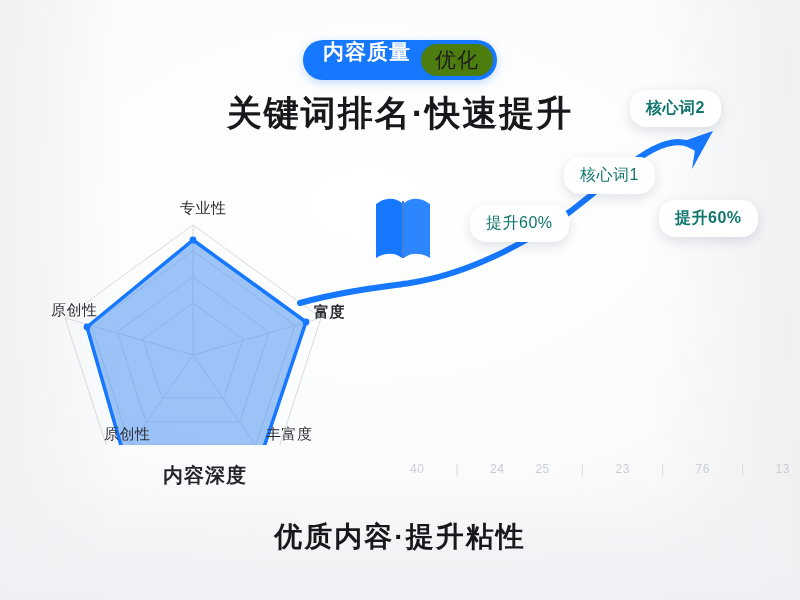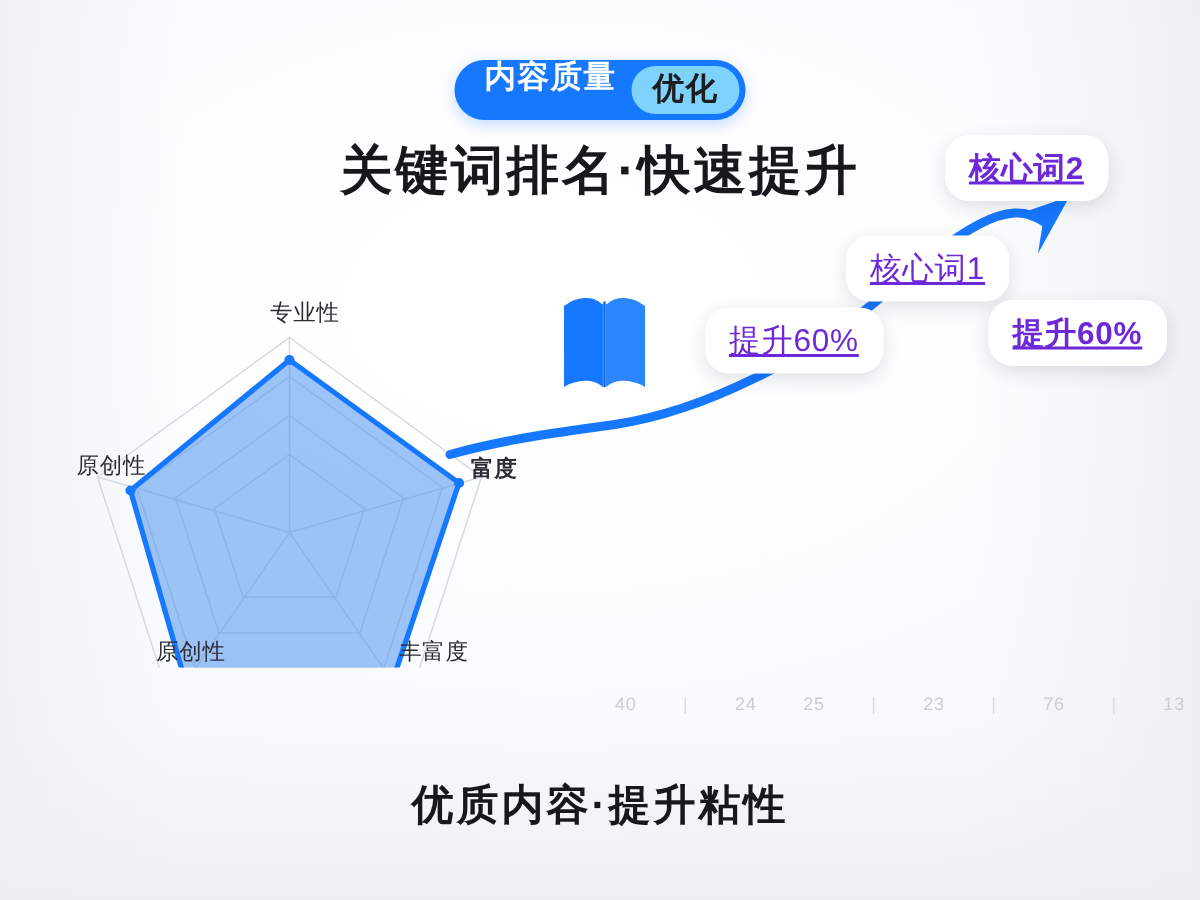--- a/index.html
+++ b/index.html
@@ -26,22 +26,22 @@
     display:flex;align-items:center;
     background:#1677ff;border-radius:22px;height:40px;
     padding:0 4px 0 0;
     box-shadow:0 3px 9px rgba(22,119,255,.25);
   }
   .badge-main{
     color:#ffffff;font-size:21px;font-weight:700;letter-spacing:1px;
     padding:0 10px 16px 20px;line-height:40px;white-space:nowrap;
   }
   .badge-tag{
-    background:#7dd3fc;border-radius:18px;color:#1d1d1f;
-    font-size:21px;font-weight:700;letter-spacing:1px;
+    background:#4d7c0f;border-radius:18px;color:#1d1d1f;
+    font-size:21px;font-weight:400;letter-spacing:1px;
     padding:0 14px;height:32px;line-height:32px;white-space:nowrap;
   }
 
   
   .title{
     position:absolute;left:50%;top:90px;transform:translateX(-50%);
     font-size:35px;font-weight:700;color:#16181c;letter-spacing:2px;
     white-space:nowrap;
   }
   .footer-title{
@@ -68,24 +68,23 @@
 
   
   #curve{position:absolute;left:0;top:0;pointer-events:none;}
 
   
   #book{position:absolute;left:372px;top:188px;}
 
   
   .pill{
     position:absolute;background:#ffffff;border-radius:16px;
-    font-size:21px;color:#6d28d9;white-space:nowrap;
+    font-size:16px;color:#0f766e;white-space:nowrap;
     padding:8px 16px;letter-spacing:.5px;
     box-shadow:0 4px 12px rgba(25,40,70,.13);
-    text-decoration:underline;
   }
   .pill-strong{font-weight:700;}
   .p-kw2{left:630px;top:90px;}
   .p-kw1{left:564px;top:157px;}
   .p-up-left{left:470px;top:205px;}
   .p-up-right{left:659px;top:200px;}
   .p-dwell{left:476px;top:297px;}
 
   
   .ticks{
@@ -139,20 +138,21 @@
       <circle cx="59" cy="132" r="3.4"></circle>
     </g>
   </svg>
 
   <div class="radar-label rl-top">专业性</div>
   <div class="radar-label rl-right">富度</div>
   <div class="radar-label rl-bottomright">丰富度</div>
   <div class="radar-label rl-bottomleft">原创性</div>
   <div class="radar-label rl-left">原创性</div>
 
+  <div class="subcaption">内容深度</div>
 
   <svg id="curve" width="800" height="600" viewBox="0 0 800 600">
     <path d="M 300,303 C 340,292 375,288 410,283 C 470,274 540,238 590,196 C 640,154 672,130 696,148" fill="none" stroke="#1677ff" stroke-width="6" stroke-linecap="round"></path>
     <path d="M 713,131 L 678,143 L 695,150 L 692,169 Z" fill="#1677ff"></path>
   </svg>
 
   <svg id="book" width="62" height="78" viewBox="0 0 62 78">
     <path d="M4,14 C12,8 23,7 30,13 L30,70 C23,64 12,65 4,70 Z" fill="#1677ff"></path>
     <path d="M58,14 C50,8 39,7 32,13 L32,70 C39,64 50,65 58,70 Z" fill="#2b86ff"></path>
     <path d="M4,14 C12,8 23,7 30,13" fill="none" stroke="#ffffff" stroke-width="3.5" stroke-linecap="round"></path>

